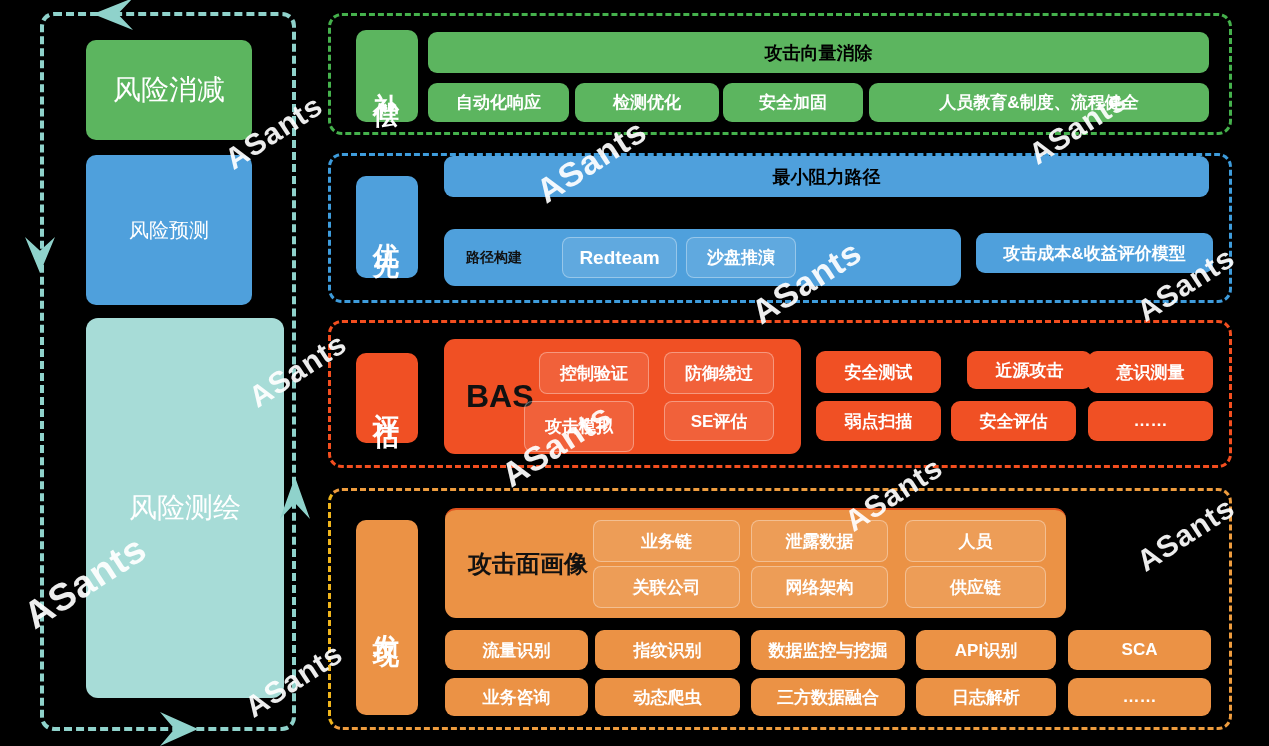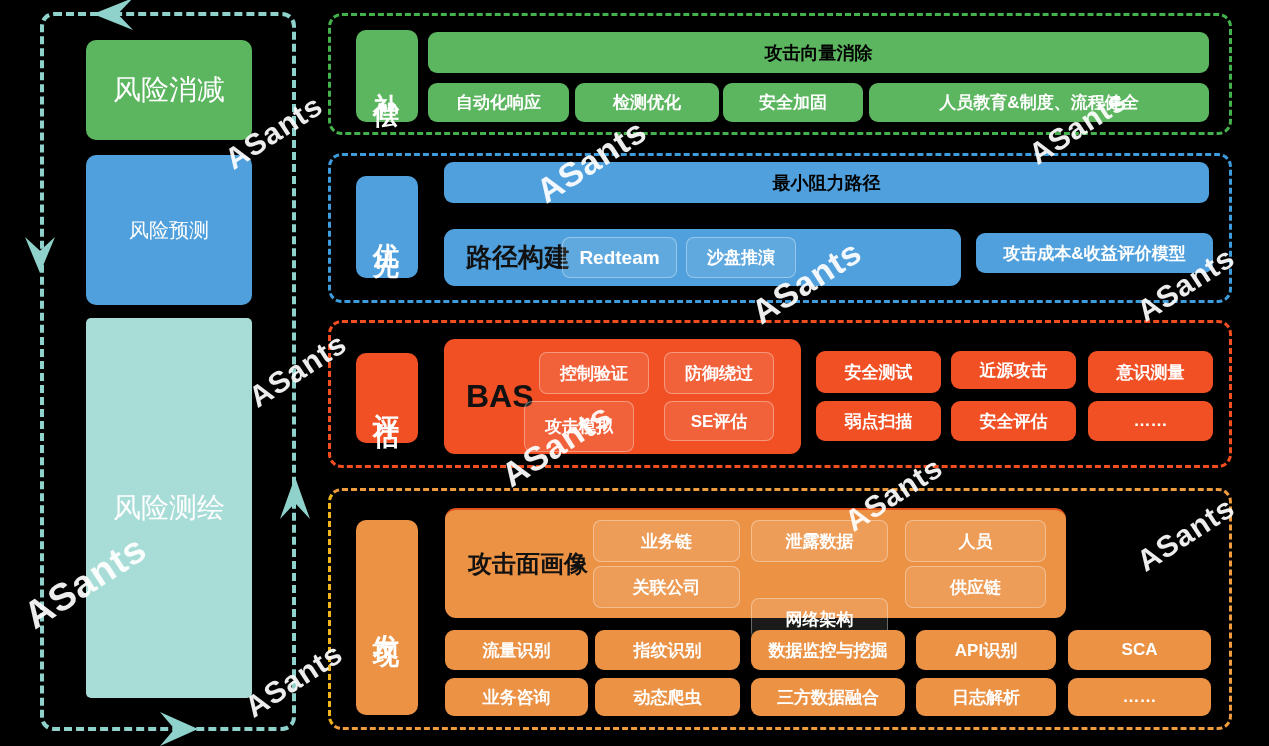--- a/index.html
+++ b/index.html
@@ -45,70 +45,70 @@
   <div class="arr" style="left:25px;top:237px;width:30px;height:36px;clip-path:polygon(50% 100%,0 0,50% 38%,100% 0);"></div>
   <div class="arr" style="left:280px;top:477px;width:30px;height:42px;clip-path:polygon(50% 0,0 100%,50% 62%,100% 100%);"></div>
   <div class="arr" style="left:160px;top:712px;width:38px;height:34px;clip-path:polygon(100% 50%,0 0,38% 50%,0 100%);"></div>
 
   <div class="node fill-green" style="left:86px;top:40px;width:166px;height:100px;font-size:28px;font-weight:400;border-radius:10px;">
     <span>风险消减</span>
   </div>
   <div class="node fill-blue" style="left:86px;top:155px;width:166px;height:150px;font-size:20px;font-weight:400;border-radius:10px;">
     <span>风险预测</span>
   </div>
-  <div class="node fill-teal" style="left:86px;top:318px;width:166px;height:380px;font-size:28px;font-weight:400;border-radius:5px;">
+  <div class="node fill-teal" style="left:86px;top:318px;width:198px;height:380px;font-size:28px;font-weight:400;border-radius:12px;">
     <span>风险测绘</span>
   </div>
 
   <div class="sec dash-green" style="left:328px;top:13px;width:904px;height:122px;">
     <div class="vlabel fill-green" style="left:25px;top:14px;width:62px;height:92px;">补偿</div>
     <div class="bar fill-green" style="left:97px;top:16px;width:781px;height:41px;">攻击向量消除</div>
     <div class="node fill-green" style="left:97px;top:67px;width:141px;height:39px;">自动化响应</div>
     <div class="node fill-green" style="left:244px;top:67px;width:144px;height:39px;">检测优化</div>
     <div class="node fill-green" style="left:392px;top:67px;width:140px;height:39px;">安全加固</div>
     <div class="node fill-green" style="left:538px;top:67px;width:340px;height:39px;">人员教育&amp;制度、流程健全</div>
   </div>
 
   <div class="sec dash-blue" style="left:328px;top:153px;width:904px;height:150px;">
     <div class="vlabel fill-blue" style="left:25px;top:20px;width:62px;height:102px;">优先</div>
-    <div class="bar fill-blue" style="left:113px;top:6px;width:765px;height:41px;">最小阻力路径</div>
+    <div class="bar fill-blue" style="left:113px;top:0;width:765px;height:41px;">最小阻力路径</div>
     <div class="grp fill-blue" style="left:113px;top:73px;width:517px;height:57px;">
-      <div class="grp-title" style="left:22px;font-size:26px;text-align:center;">路径构建</div>
+      <div class="grp-title" style="left:22px;font-size:14px;text-align:center;">路径构建</div>
       <div class="inner" style="left:118px;top:8px;width:115px;height:41px;font-size:19px;">Redteam</div>
       <div class="inner" style="left:242px;top:8px;width:110px;height:41px;">沙盘推演</div>
     </div>
     <div class="node fill-blue" style="left:645px;top:77px;width:237px;height:40px;">攻击成本&amp;收益评价模型</div>
   </div>
 
   <div class="sec dash-red" style="left:328px;top:320px;width:904px;height:148px;">
     <div class="vlabel fill-red" style="left:25px;top:30px;width:62px;height:90px;">评估</div>
     <div class="grp fill-red" style="left:113px;top:16px;width:357px;height:115px;">
       <div class="grp-title" style="left:22px;font-size:32px;">BAS</div>
       <div class="inner" style="left:95px;top:13px;width:110px;height:42px;">控制验证</div>
       <div class="inner" style="left:220px;top:13px;width:110px;height:42px;">防御绕过</div>
       <div class="inner" style="left:80px;top:62px;width:110px;height:51px;">攻击模拟</div>
       <div class="inner" style="left:220px;top:62px;width:110px;height:40px;">SE评估</div>
     </div>
     <div class="node fill-red" style="left:485px;top:28px;width:125px;height:42px;">安全测试</div>
-    <div class="node fill-red" style="left:620px;top:28px;width:125px;height:38px;">近源攻击</div>
+    <div class="node fill-red" style="left:636px;top:28px;width:125px;height:38px;">近源攻击</div>
     <div class="node fill-red" style="left:757px;top:28px;width:125px;height:42px;">意识测量</div>
     <div class="node fill-red" style="left:485px;top:78px;width:125px;height:40px;">弱点扫描</div>
     <div class="node fill-red" style="left:620px;top:78px;width:125px;height:40px;">安全评估</div>
     <div class="node fill-red" style="left:757px;top:78px;width:125px;height:40px;">……</div>
   </div>
 
   <div class="sec dash-orange" style="left:328px;top:488px;width:904px;height:242px;">
     <div class="vlabel fill-orange" style="left:25px;top:29px;width:62px;height:195px;">发现</div>
     <div class="grp fill-orange" style="left:114px;top:17px;width:621px;height:110px;border-top:2px solid #e1511c;">
       <div class="grp-title" style="left:23px;font-size:24px;">攻击面画像</div>
       <div class="inner" style="left:148px;top:10px;width:147px;height:42px;">业务链</div>
       <div class="inner" style="left:306px;top:10px;width:137px;height:42px;">泄露数据</div>
       <div class="inner" style="left:460px;top:10px;width:141px;height:42px;">人员</div>
       <div class="inner" style="left:148px;top:56px;width:147px;height:42px;text-align:center;">关联公司</div>
-      <div class="inner" style="left:306px;top:56px;width:137px;height:42px;margin-top:32px;">网络架构</div>
+      <div class="inner" style="left:306px;top:56px;width:137px;height:42px;">网络架构</div>
       <div class="inner" style="left:460px;top:56px;width:141px;height:42px;">供应链</div>
     </div>
     <div class="node fill-orange" style="left:114px;top:139px;width:143px;height:40px;">流量识别</div>
     <div class="node fill-orange" style="left:264px;top:139px;width:145px;height:40px;">指纹识别</div>
     <div class="node fill-orange" style="left:420px;top:139px;width:154px;height:40px;">数据监控与挖掘</div>
     <div class="node fill-orange" style="left:585px;top:139px;width:140px;height:40px;">API识别</div>
     <div class="node fill-orange" style="left:737px;top:139px;width:143px;height:40px;">SCA</div>
     <div class="node fill-orange" style="left:264px;top:187px;width:145px;height:38px;">动态爬虫</div>
     <div class="node fill-orange" style="left:114px;top:187px;width:143px;height:38px;">业务咨询</div>
     <div class="node fill-orange" style="left:420px;top:187px;width:154px;height:38px;">三方数据融合</div>

